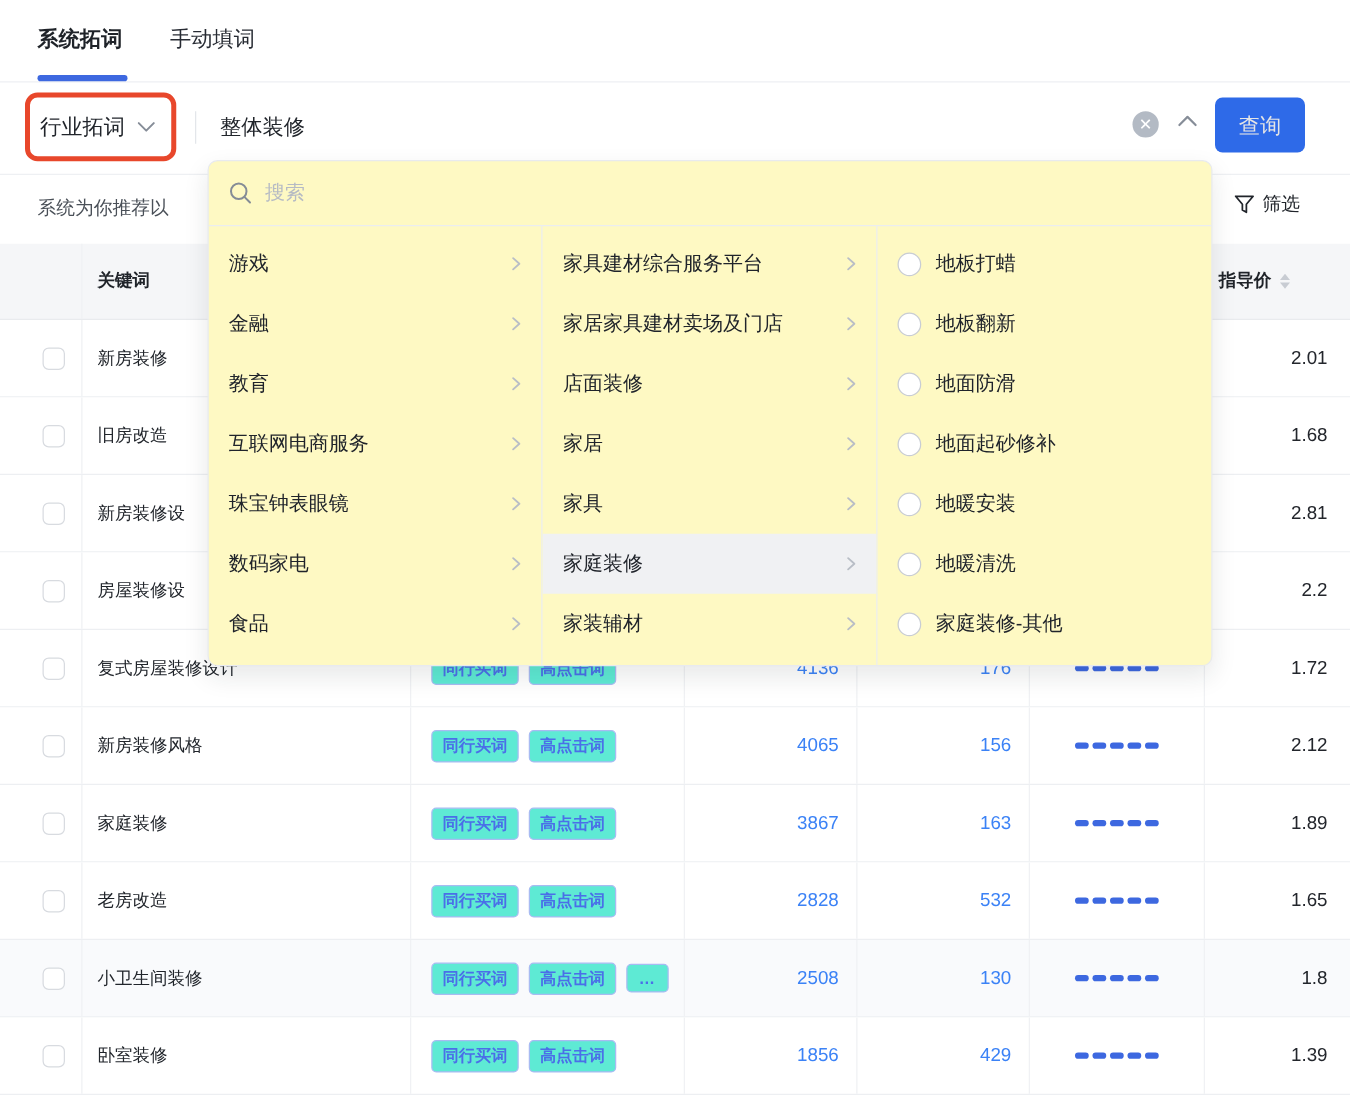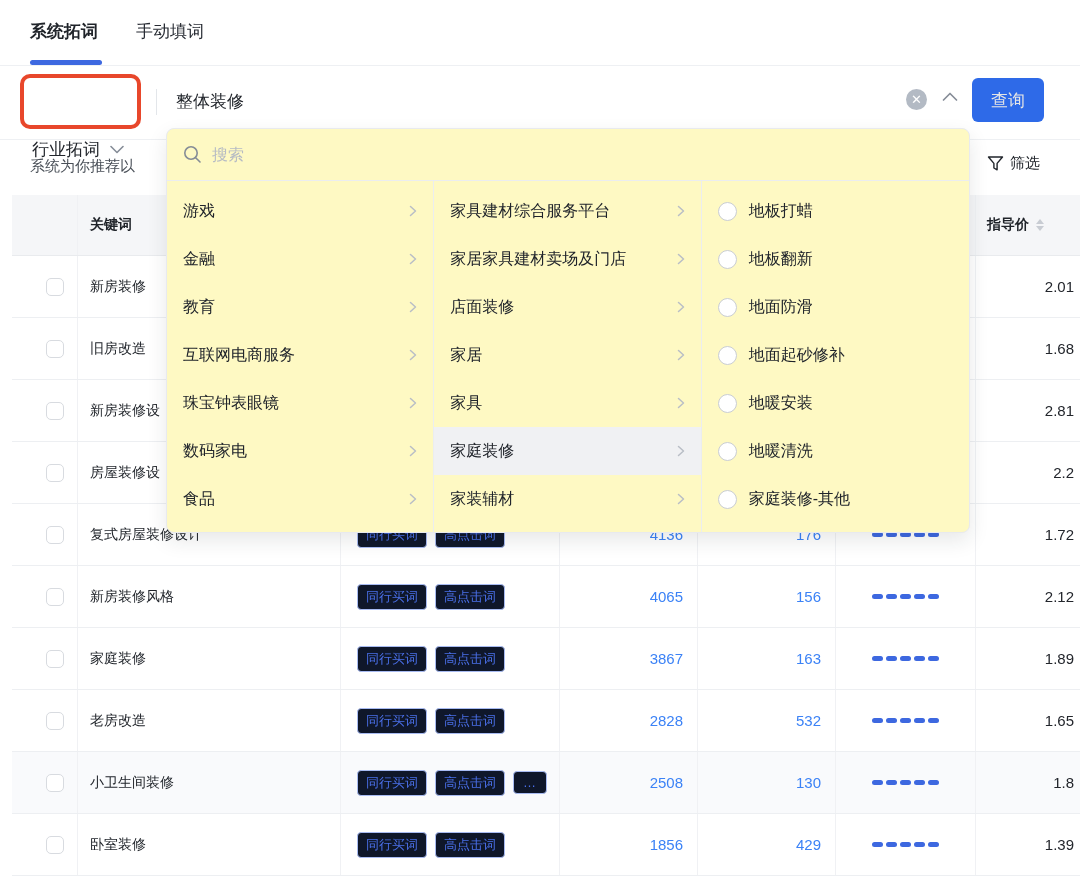--- a/index.html
+++ b/index.html
@@ -15,56 +15,56 @@
   .tab.active { font-weight:bold; color:#1f2329; }
   .tab.inactive { color:#272b33; }
   .tab-underline { position:absolute; left:30px; top:60px; width:72px; height:5px;
                    border-radius:3px; background:#3D68E0; }
   
   .toolbar { position:absolute; left:0; top:66px; width:1080px; height:74px;
              border-bottom:1px solid #eef0f3; }
   .red-annotation { position:absolute; left:20px; top:8px; width:121px; height:55px;
                     border:4px solid #E8472B; border-radius:10px; pointer-events:none; }
   .mode-select { position:absolute; left:32px; top:24px; display:flex; align-items:center;
-                 gap:10px; font-size:17px; cursor:pointer;margin-top:48px; }
+                 gap:10px; font-size:17px; cursor:pointer; }
   .vdivider { position:absolute; left:156px; top:23px; width:1px; height:26px; background:#e3e6ea; }
   .kw-value { position:absolute; left:176px; top:24px; font-size:17px; }
   .clear-btn { position:absolute; left:906px; top:23px; width:21px; height:21px;
                border-radius:50%; background:#b3bac4; color:#ffffff; display:flex;
                align-items:center; justify-content:center; font-size:13px; cursor:pointer; }
   .collapse-btn { position:absolute; left:942px; top:26px; cursor:pointer; }
   .query-btn { position:absolute; left:972px; top:12px; width:72px; height:44px;
                background:#2E6AE8; border:none; border-radius:6px; color:#e5e5e5;
                font-size:17px; cursor:pointer; font-family:inherit; }
   
   .recobar { position:absolute; left:0; top:140px; width:1080px; height:55px; }
   .reco-text { position:absolute; left:30px; top:17px; font-size:15px; color:#4a5058; white-space:nowrap; }
   .filter-btn { position:absolute; left:987px; top:14px; display:flex; align-items:center;
                 gap:6px; font-size:15px; color:#21252b; cursor:pointer; }
   
-  .table { position:absolute; left:12px; top:195px; width:1012px; }
+  .table { position:absolute; left:0; top:195px; width:1012px; }
   .trow { display:grid; grid-template-columns:66px 263px 219px 138px 138px 140px 116px;
           width:1080px; border-bottom:1px solid #edeff2; background:#ffffff; }
   .trow.header { height:61px; background:#f5f6f8; border-bottom:1px solid #e9ebee; }
   .trow.body { height:62px; }
   .trow.hl { background:#f9fafc; }
   .tcell { display:flex; align-items:center; border-right:1px solid #f0f1f4; height:100%; overflow:hidden; }
   .tcell:last-child { border-right:none; }
   .tcell.c-check { justify-content:flex-start; padding-left:34px; }
   .tcell.c-kw { padding-left:12px; font-size:14px; color:#21252b; white-space:nowrap; }
   .tcell.c-tags { padding-left:16px; gap:8px; }
   .tcell.c-num { justify-content:flex-end; padding-right:14px; font-size:15px; color:#3b82f6; }
   .tcell.c-bars { justify-content:center; gap:3px; }
   .tcell.c-price { justify-content:flex-end; padding-right:18px; font-size:15px; color:#23262c; }
   .trow.header .tcell { font-size:14px; font-weight:bold; color:#1f2329; }
   .trow.header .c-price { justify-content:flex-start; padding-left:11px; gap:7px; }
   .checkbox { width:18px; height:18px; border:1.5px solid #d8dbe0; border-radius:5px;
               background:#ffffff; cursor:pointer; }
   .tag { font-size:13px; color:#4A6FE8; border:1px solid #A8BBF2; border-radius:4px;
-         padding:3px 8px; white-space:nowrap; background:#0f172a; cursor:default; }
+         padding:3px 8px; white-space:nowrap; background:#5eead4; cursor:default;font-weight:bold; }
   .tag.more { padding:3px 9px; letter-spacing:1px; cursor:pointer; }
   .bar-dash { width:11px; height:5px; border-radius:2.5px; background:#3D68E0; }
   .sort-carets { display:inline-flex; flex-direction:column; gap:2px; cursor:pointer; }
   .caret-up { width:0; height:0; border-left:4px solid transparent; border-right:4px solid transparent;
               border-bottom:5px solid #c8ccd3; }
   .caret-down { width:0; height:0; border-left:4px solid transparent; border-right:4px solid transparent;
                 border-top:5px solid #c8ccd3; }
   
   .panel { position:absolute; left:166px; top:128px; width:804px; height:405px;
            background:#fef9c3; border:1px solid #e8eaee; border-radius:8px;

